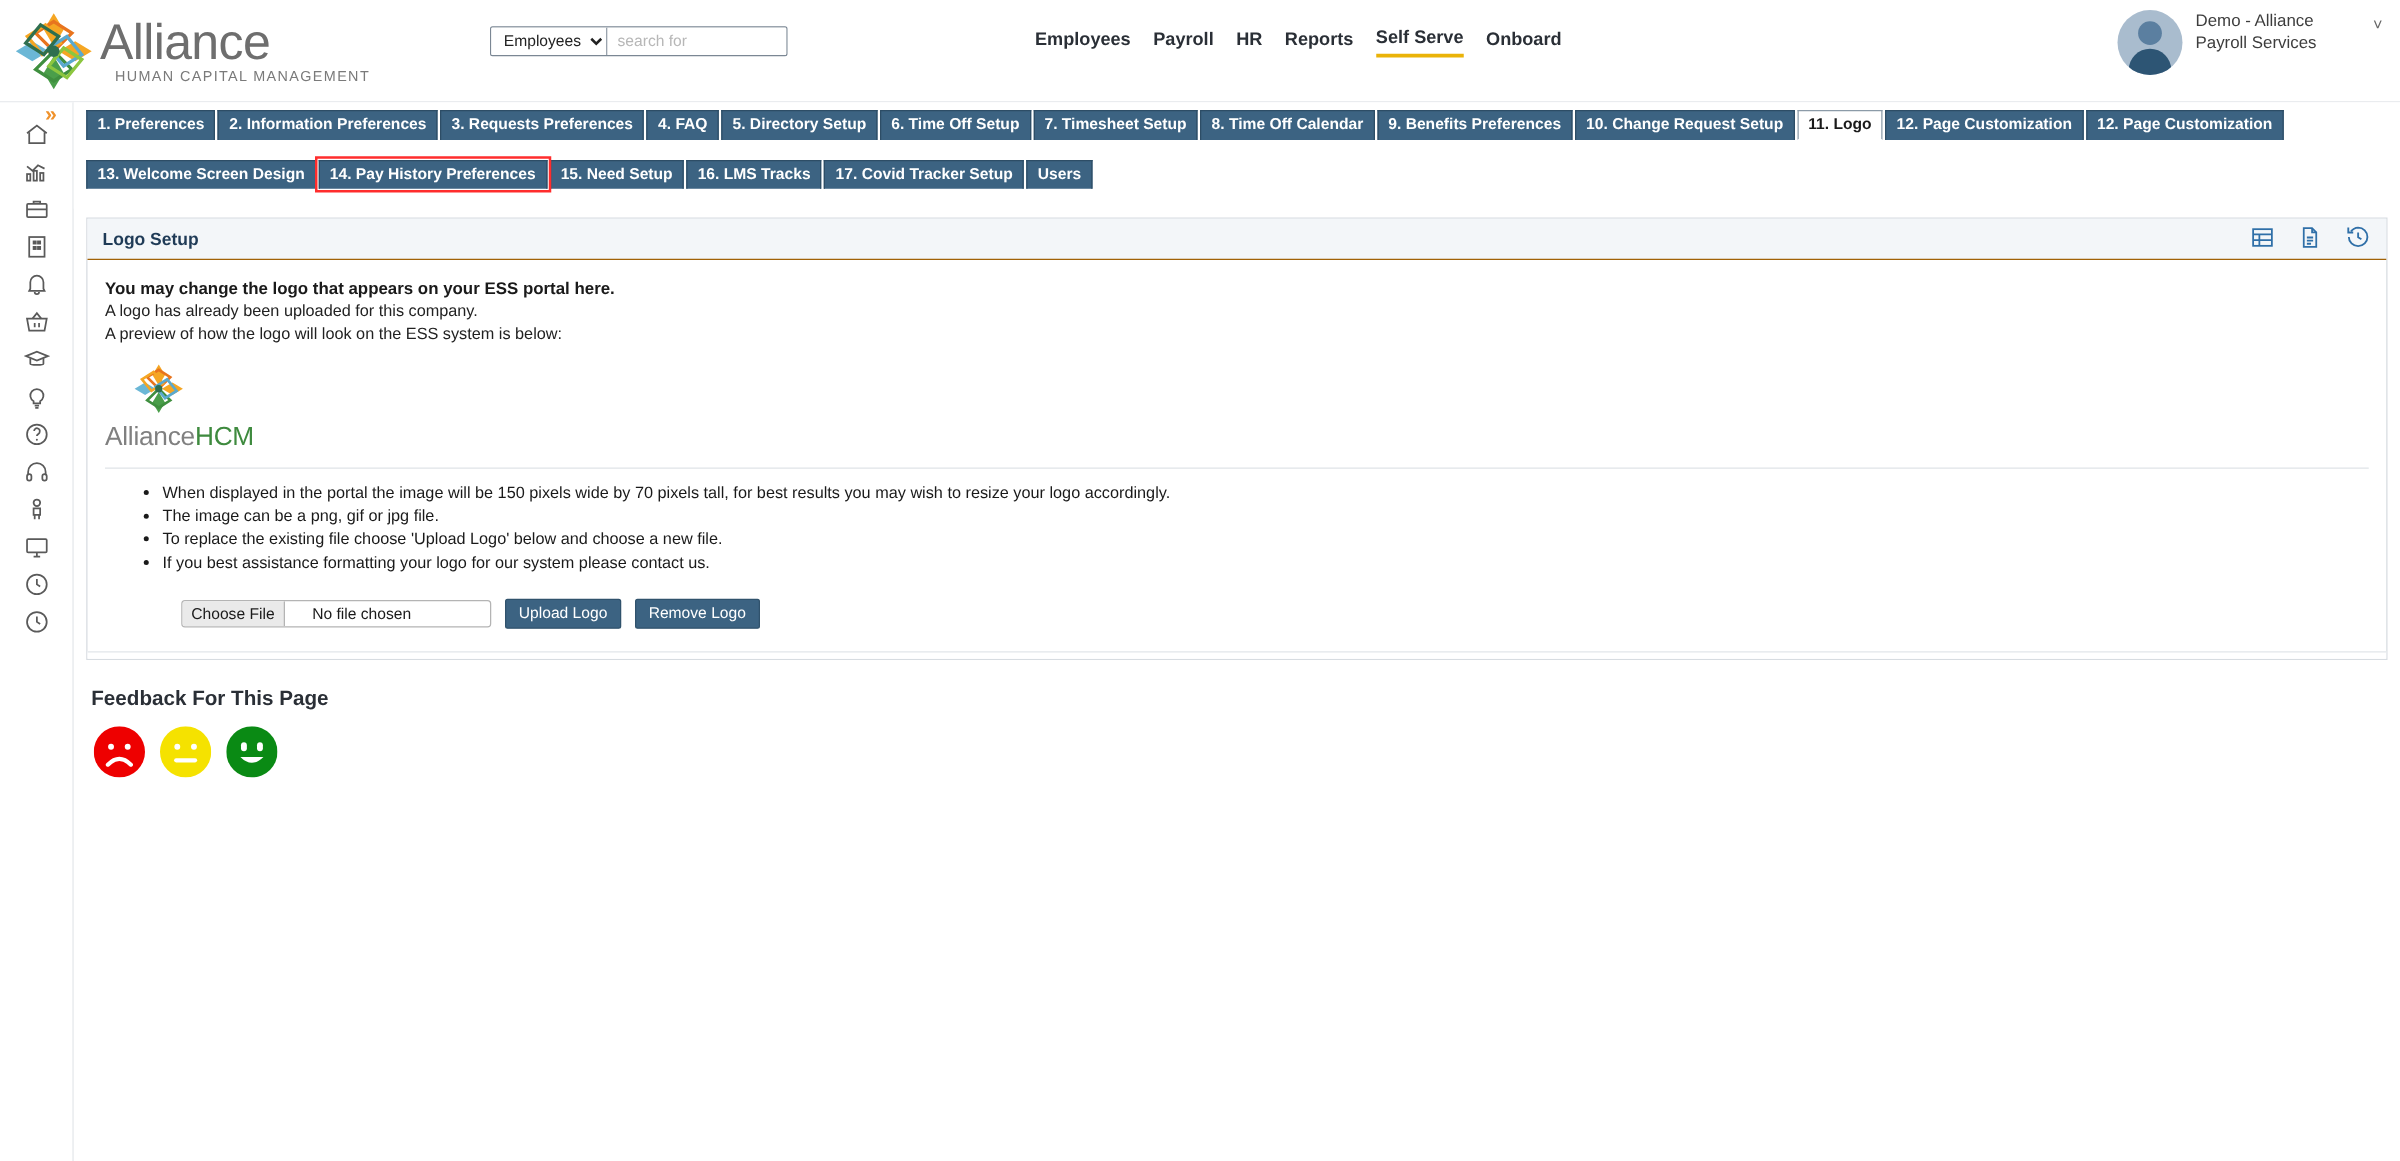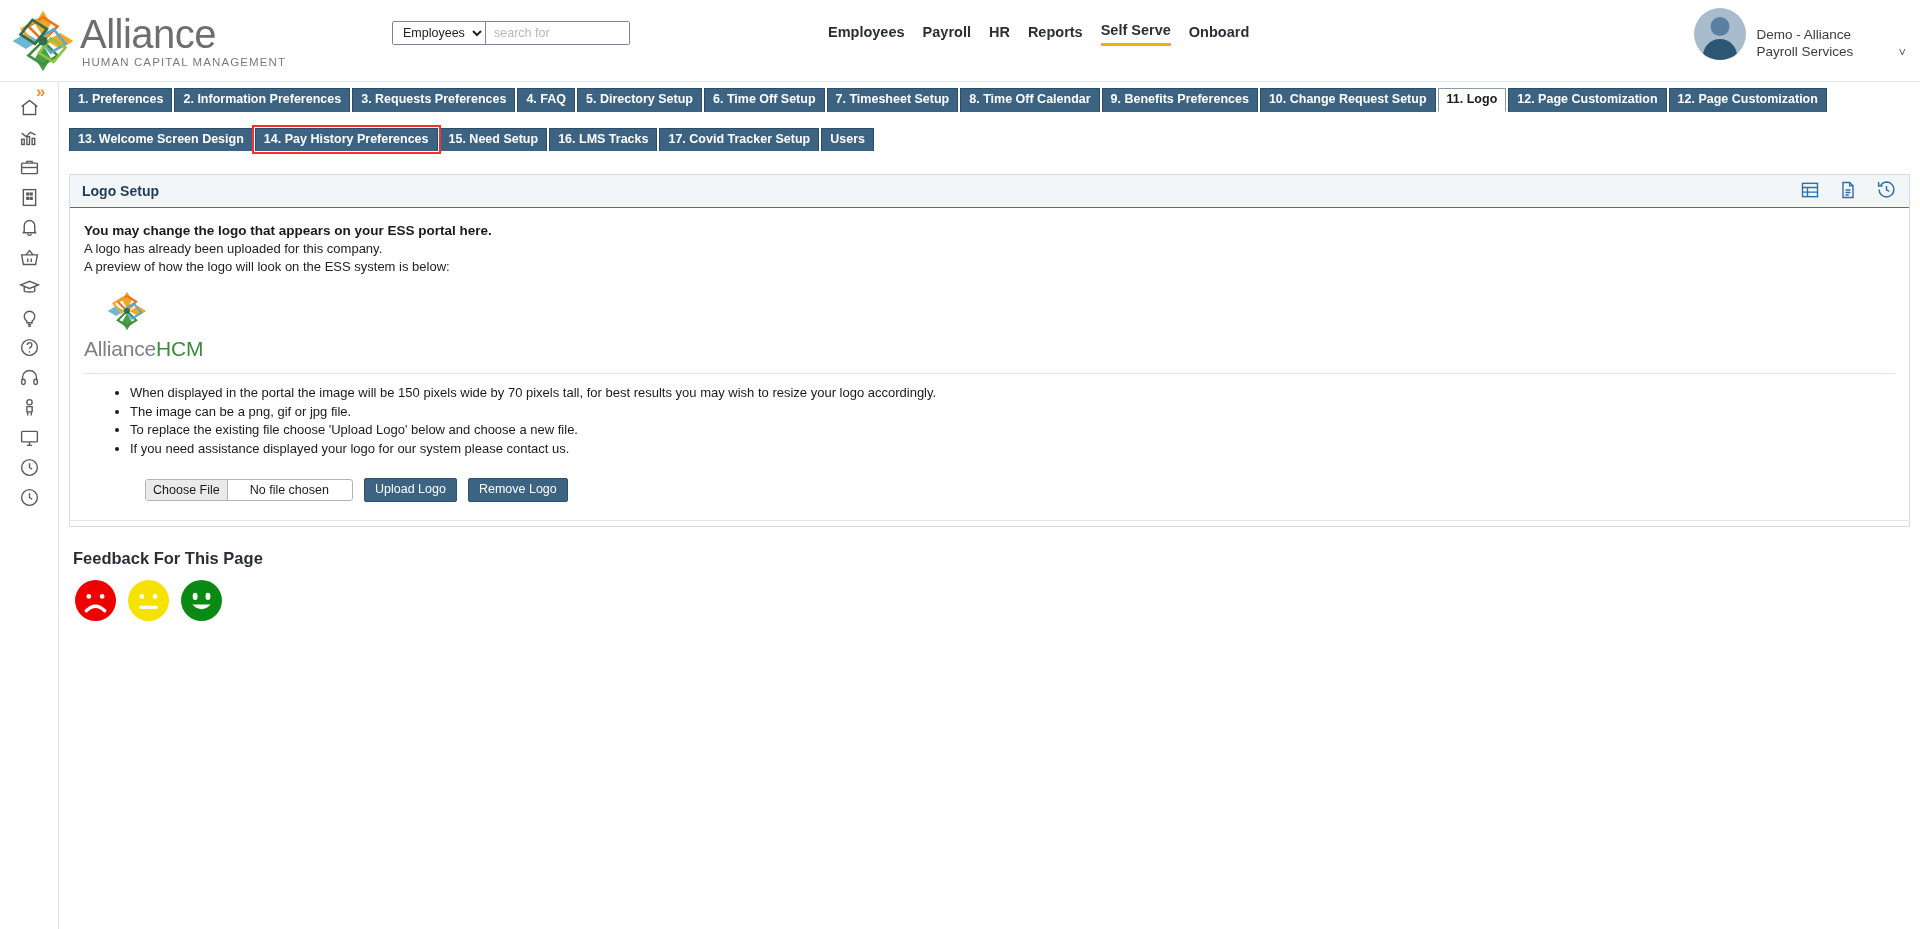--- a/index.html
+++ b/index.html
@@ -32,21 +32,21 @@
     color: #6e6e6e;
     line-height: 40px;
     letter-spacing: -0.5px;
     font-weight: 400;
   }
   .logo-sub {
     font-size: 11.5px;
     color: #7a7a7a;
     letter-spacing: 1.1px;
     margin-top: 2px;
-    margin-left: 2px;
+    margin-left: 12px;
   }
 
   .searchbox {
     position: absolute;
     left: 392px;
     top: 21px;
     display: flex;
     height: 24px;
     width: 238px;
     border: 1px solid #7b8794;
@@ -92,21 +92,21 @@
     cursor: pointer;
     white-space: nowrap;
   }
   .navitem.active { border-bottom: 3px solid #eab308; }
 
   .userblock {
     position: absolute;
     right: 14px;
     top: 8px;
     display: flex;
-    align-items: flex-end;
+    align-items: flex-start;
     gap: 10px;
   }
   .avatar {
     width: 52px; height: 52px; border-radius: 50%;
     background: #a9bcce;
     overflow: hidden;
     position: relative;
     flex: 0 0 52px;
   }
   .avatar .head {
@@ -280,21 +280,21 @@
     gap: 11px;
     padding: 20px 0 0 75px;
   }
   .fileinput {
     display: flex;
     align-items: stretch;
     border: 1px solid #b4b4b4;
     border-radius: 3px;
     background: #fff;
     height: 22px;
-    width: 208px;
+    width: 248px;
     font-size: 12.5px;
     overflow: hidden;
   }
   .fi-btn {
     background: #eaeaea;
     border-right: 1px solid #b4b4b4;
     padding: 0 7px;
     display: flex;
     align-items: center;
     color: #1a1a1a;
@@ -577,21 +577,21 @@
             <span class="alli">Alliance</span><span class="hcm">HCM</span>
           </div>
         </div>
 
         <div class="hr-sep"></div>
 
         <ul class="notes">
           <li>When displayed in the portal the image will be 150 pixels wide by 70 pixels tall, for best results you may wish to resize your logo accordingly.</li>
           <li>The image can be a png, gif or jpg file.</li>
           <li>To replace the existing file choose 'Upload Logo' below and choose a new file.</li>
-          <li>If you need assistance displayed your logo for our system please contact us.</li>
+          <li>If you best assistance formatting your logo for our system please contact us.</li>
         </ul>
 
         <div class="uploadrow">
           <span class="fileinput">
             <span class="fi-btn">Choose File</span>
             <span class="fi-label">No file chosen</span>
           </span>
           <span class="btn">Upload Logo</span>
           <span class="btn">Remove Logo</span>
         </div>

